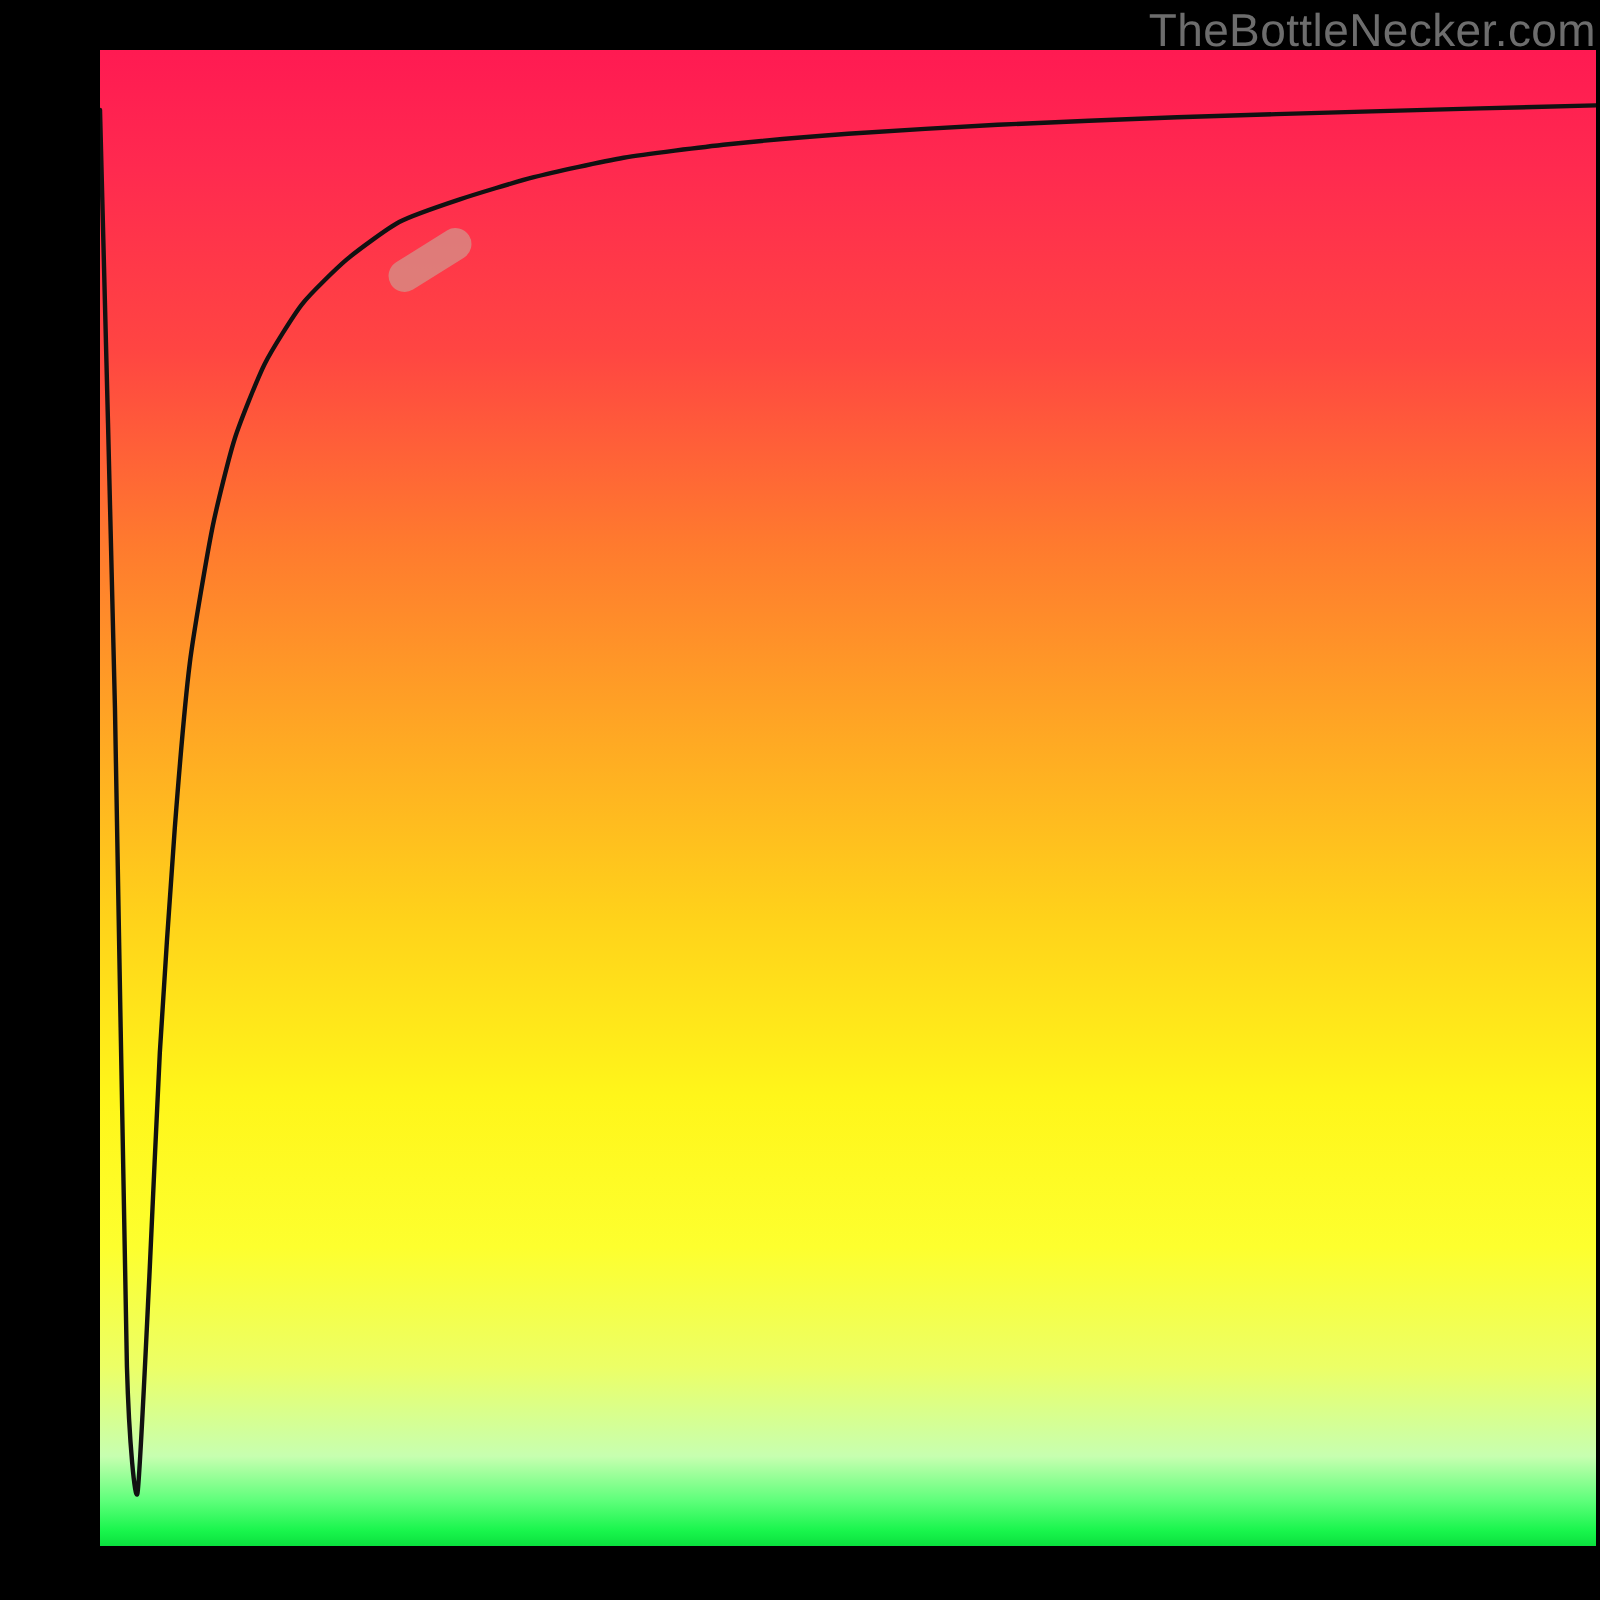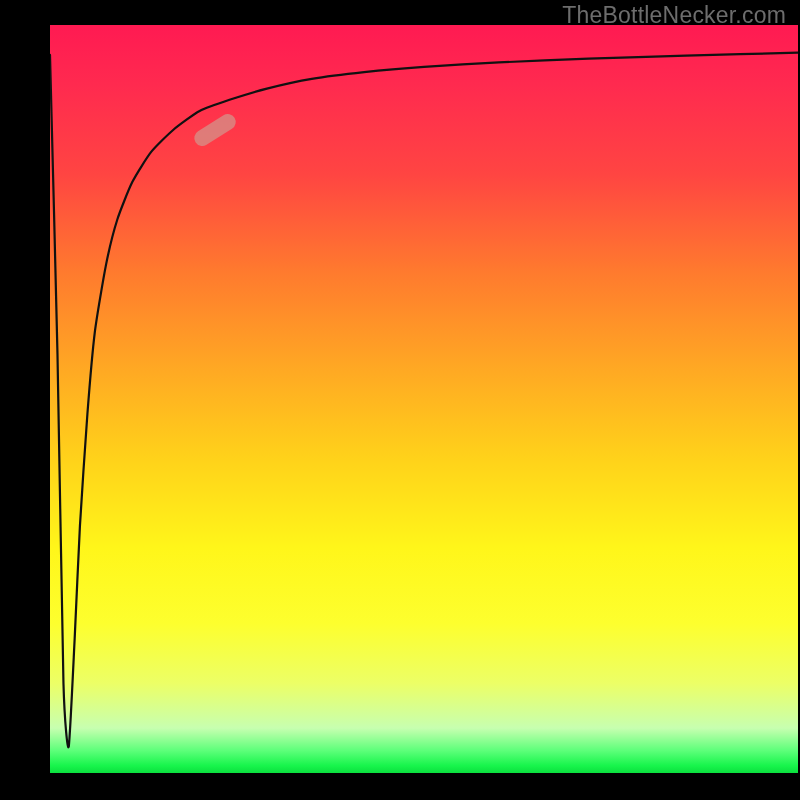--- a/index.html
+++ b/index.html
@@ -53,21 +53,21 @@
     width: 46px;
     height: 16px;
     background: rgba(210, 150, 140, 0.72);
     border-radius: 8px;
     transform-origin: center center;
     pointer-events: none;
   }
   .watermark {
     position: absolute;
     top: 2px;
-    right: 14px;
+    right: 2px;
     font-size: 23px;
     font-weight: 500;
     color: #6d6d6d;
     letter-spacing: 0.2px;
   }
 </style>
 </head>
 <body>
 
 <div class="stage">

